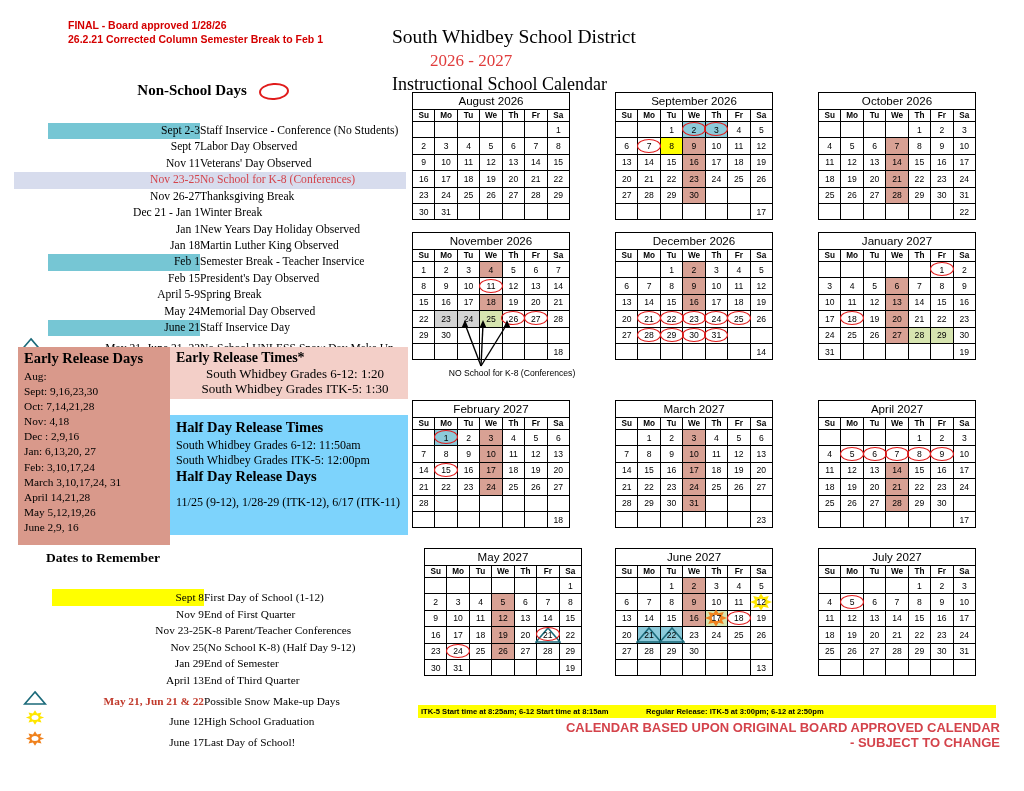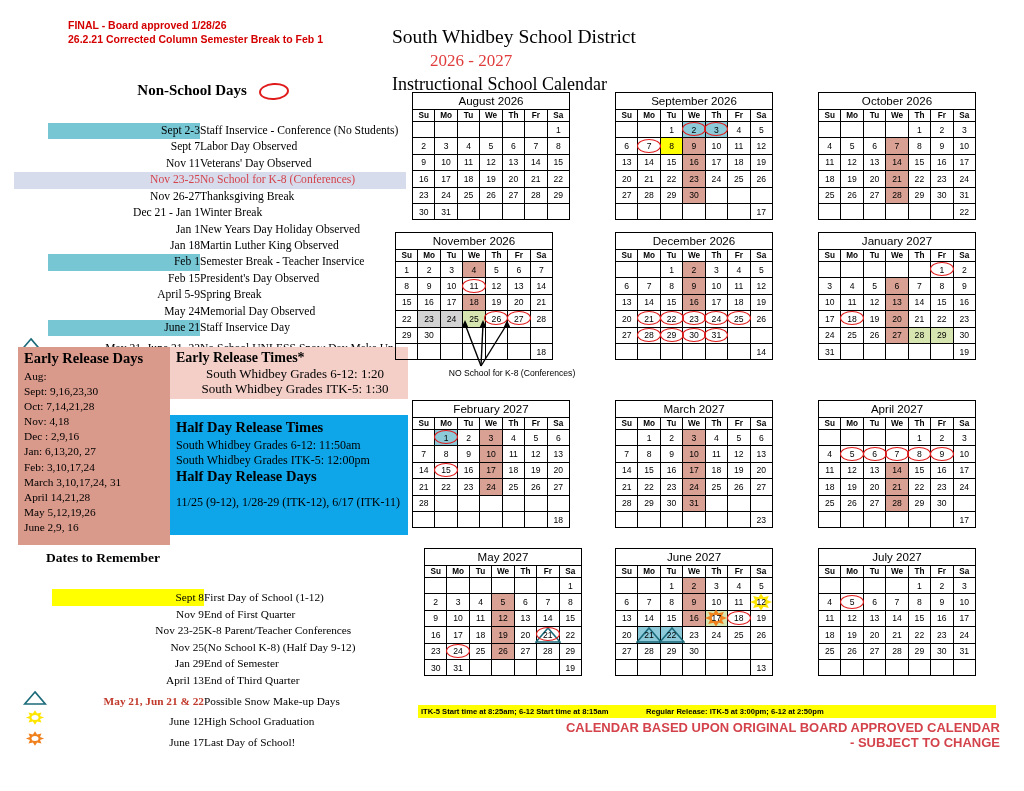--- a/index.html
+++ b/index.html
@@ -40,21 +40,21 @@
   .er-wrap { position:absolute; left:18px; top:347px; width:390px; height:198px; }
   .er-left { position:absolute; left:0; top:0; width:152px; height:198px;
              background:#d9998b; padding:3px 6px 0 6px; }
   .er-left h3 { margin:0 0 2px 0; font-size:14.5px; font-weight:bold; }
   .er-left div.row { font-size:11.3px; line-height:15.1px; }
   .er-rt { position:absolute; left:152px; top:0; width:238px; height:52px;
            background:#f3cfc8; padding:3px 6px; }
   .er-rt h3 { margin:0 0 1px 0; font-size:14px; font-weight:bold; }
   .er-rt div.row { font-size:13px; line-height:14.5px; padding-left:12px;text-align:center; }
   .hd-wrap { position:absolute; left:152px; top:68px; width:238px; height:120px;
-             background:#0ea5e9; padding:4px 6px; }
+             background:#7dd3fc; padding:4px 6px; }
   .hd-wrap h3 { margin:0 0 2px 0; font-size:14.5px; font-weight:bold; }
   .hd-wrap div.row { font-size:12px; line-height:15px;font-family:Liberation Serif, serif; }
   .hd-wrap .spaced { margin-top:10px; font-size:10.6px; }
 
   
   .dtr-wrap { position:absolute; left:18px; top:550px; width:392px; }
   .dtr-title { font-weight:bold; font-size:13.5px; padding-left:28px; margin-bottom:2px; }
   .dtr-wrap table.listtbl td { font-size:11.3px; line-height:14.6px; }
   tr.snow td.dcell { color:#c0392b; font-weight:bold; }
 
@@ -515,21 +515,21 @@
               <td></td>
               <td></td>
               <td></td>
               <td></td>
               <td></td>
               <td class="cnt">22</td>
             </tr>
           </tbody>
         </table>
       </div>
-      <div class="cal" style="left: 395px; top: 232px;">
+      <div class="cal" style="left: 412px; top: 232px;">
         <table class="mon">
           <tbody>
             <tr class="monhead">
               <td colspan="7">November 2026</td>
             </tr>
             <tr class="dowrow">
               <td>Su</td>
               <td>Mo</td>
               <td>Tu</td>
               <td>We</td>

